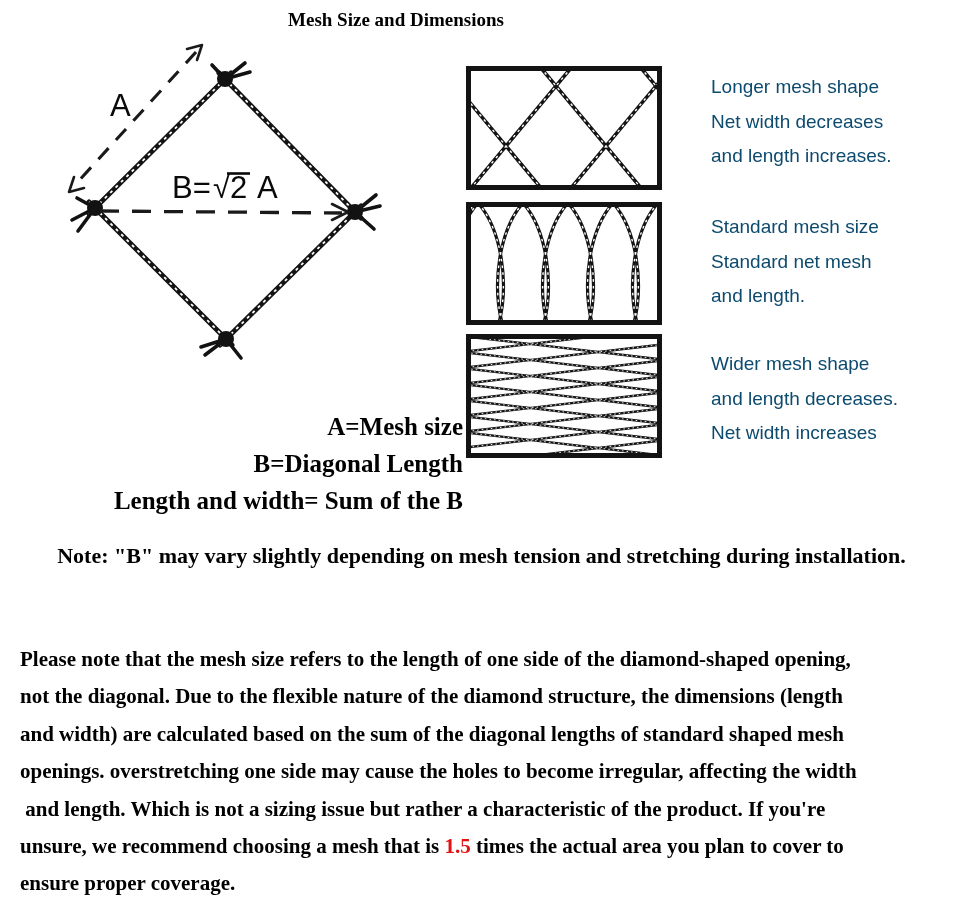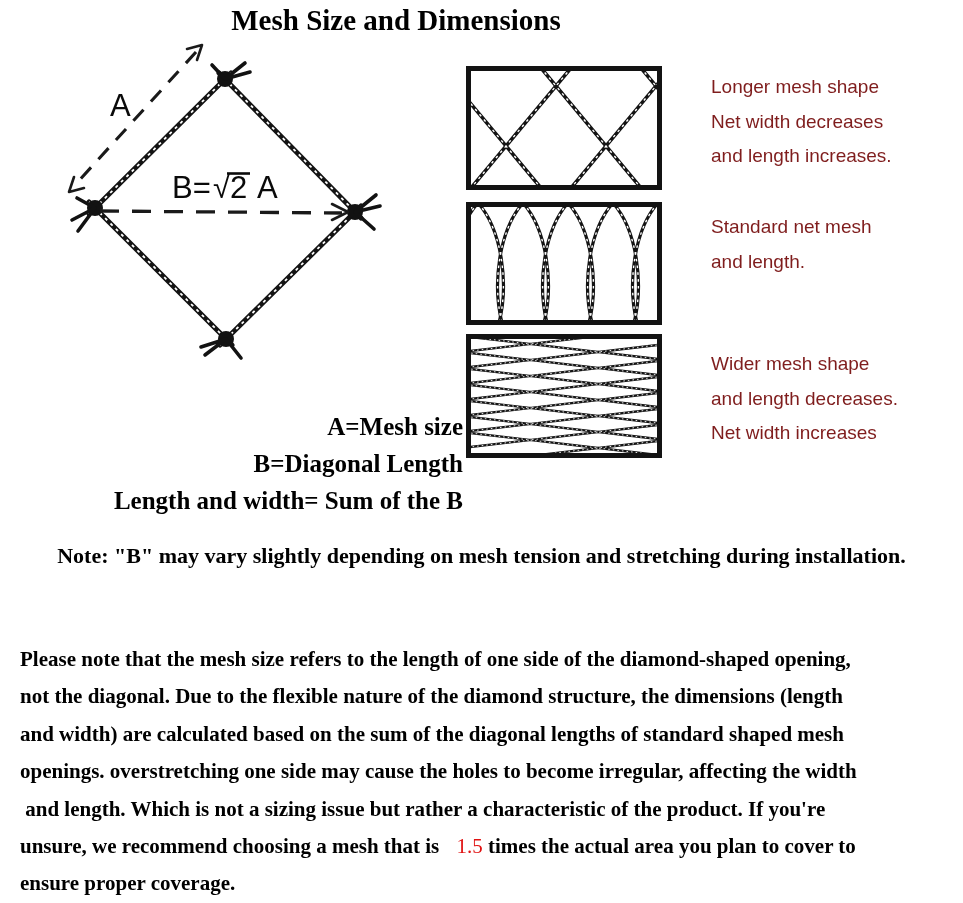--- a/index.html
+++ b/index.html
@@ -4,59 +4,59 @@
 <style>
   html,body{margin:0;padding:0;}
   body{
     width:963px;height:903px;position:relative;overflow:hidden;
     background:#ffffff;
     font-family:"Liberation Serif", serif;
     color:#000;
   }
   .title{
     position:absolute;top:0;left:0;width:792px;height:40px;
-    text-align:center;font-size:29px;font-weight:bold;line-height:40px;
+    text-align:center;font-size:19px;font-weight:bold;line-height:40px;
     font-family:"Liberation Serif", serif;letter-spacing:0;
   }
   
   .diagram{position:absolute;left:26px;top:40px;width:410px;height:350px;}
   .rope{stroke:#141414;fill:none;stroke-linecap:round;}
   .braid{stroke:#ffffff;fill:none;stroke-linecap:butt;stroke-width:1.4;stroke-dasharray:2.6 4.2;}
   .dim{stroke:#1a1a1a;stroke-width:3.1;fill:none;}
   .dimhead{stroke:#1a1a1a;stroke-width:2.6;fill:none;stroke-linecap:round;}
   .knot{fill:#121212;}
   .spike{stroke:#121212;stroke-width:3.6;stroke-linecap:round;}
   .svgtext{font-family:"Liberation Sans", sans-serif;fill:#0a0a0a;}
   
   .swatch{position:absolute;left:466px;width:196px;}
   .swatchborder{fill:none;stroke:#131313;stroke-width:5;}
   
   .caption{
     position:absolute;left:711px;width:252px;
     font-family:"Liberation Sans", sans-serif;
-    font-size:19px;color:#7f1d1d;line-height:34.6px;font-weight:400;
+    font-size:19px;color:#0c4a6e;line-height:34.6px;font-weight:400;
   }
   .legend{
     position:absolute;left:63px;top:408px;width:400px;
     font-size:25px;font-weight:bold;line-height:37.2px;
     font-family:"Liberation Serif", serif;
     text-align:right;
   }
   .note{
     position:absolute;left:0;top:543px;width:963px;
     text-align:center;font-size:22px;font-weight:bold;white-space:nowrap;
     font-family:"Liberation Serif", serif;
   }
   .paragraph{
     position:absolute;left:20px;top:641px;width:952px;
     font-size:21px;font-weight:bold;line-height:37.4px;
     font-family:"Liberation Serif", serif;
   }
   .pline{white-space:pre;}
-  .hl{font-weight:normal;margin-left:12px;}
+  .hl{font-weight:bold;}
 </style>
 </head>
 <body>
 
 <div class="title">Mesh Size and Dimensions</div>
 
 <svg class="diagram" viewBox="0 0 410 350" aria-hidden="true">
 
   <g class="rope" style="stroke-width:5">
     <path id="dg1" d="M205,33 L63,174"></path>
@@ -146,20 +146,21 @@
   <rect class="swatchborder" x="2.5" y="2.5" width="191" height="119"></rect>
 </svg>
 
 <div class="caption" style="top:70px">
   <div>Longer mesh shape</div>
   <div>Net width decreases</div>
   <div>and length increases.</div>
 </div>
 
 <div class="caption" style="top:210px">
+  <div>Standard mesh size</div>
   <div>Standard net mesh</div>
   <div>and length.</div>
 </div>
 
 <div class="caption" style="top:347px">
   <div>Wider mesh shape</div>
   <div>and length decreases.</div>
   <div>Net width increases</div>
 </div>
 

